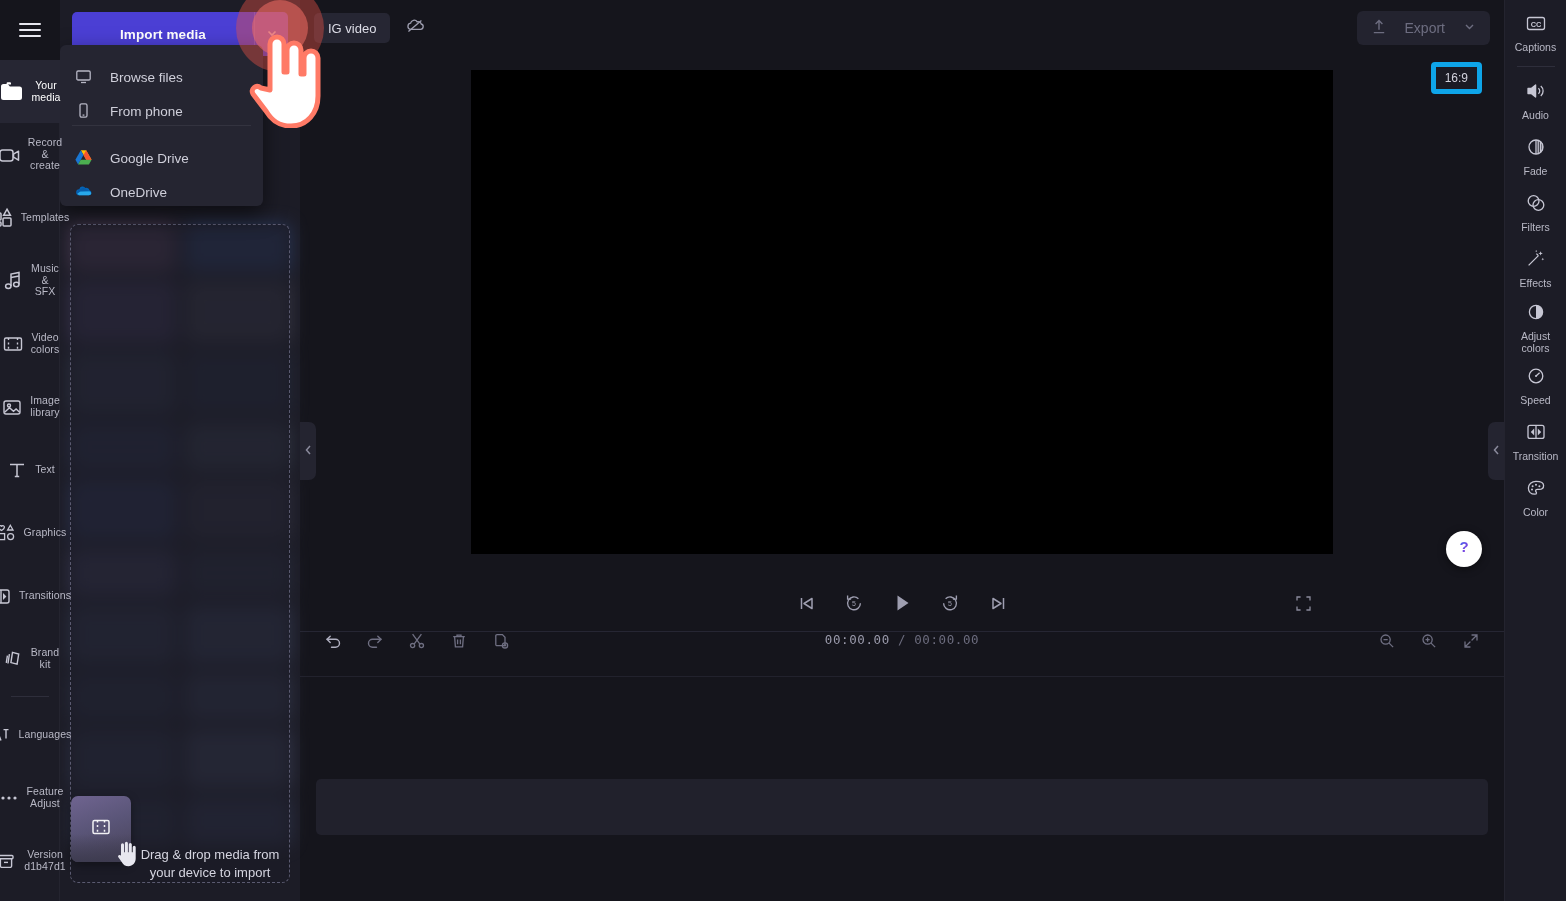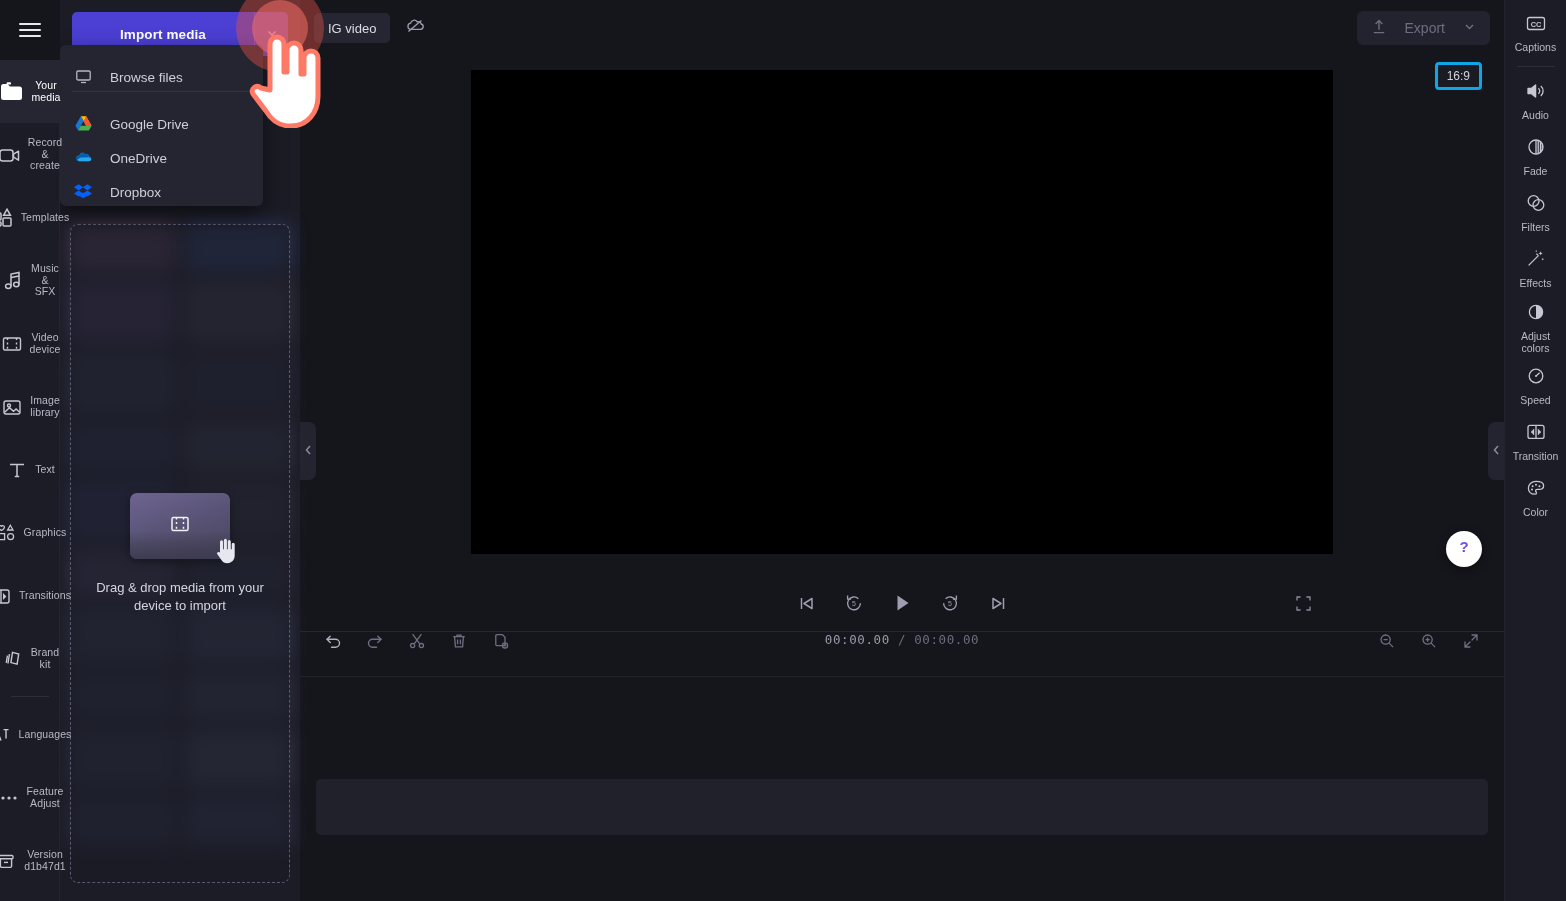--- a/index.html
+++ b/index.html
@@ -81,21 +81,21 @@
     position: absolute; left: 10px; top: 224px; right: 10px; bottom: 18px;
     filter: blur(9px); opacity: .85; overflow: hidden;
     display: grid; grid-template-columns: 1fr 1fr; gap: 9px; align-content: start;
     pointer-events: none;
   }
   .thumbs div { height: 48px; border-radius: 5px; }
   .dropzone {
     position: absolute; left: 10px; top: 224px; right: 10px; bottom: 18px;
     border: 1.5px dashed #5a5a70; border-radius: 8px;
     background: rgba(28,28,38,.62);
-    display: flex; flex-direction: column; align-items: center; justify-content: center;
+    display: flex; align-items: flex-end; justify-content: center;
   }
   .dz-card {
     width: 100px; height: 66px; border-radius: 7px; position: relative;
     background: linear-gradient(160deg,#6f6490 0%, #5a5578 45%, #474257 100%);
     display: flex; align-items: center; justify-content: center;
     box-shadow: 0 3px 10px rgba(0,0,0,.35);
     margin-bottom: 20px;
   }
   .dz-card:after {
     content:""; position:absolute; left:0; bottom:0; width:100%; height:42%;
@@ -128,21 +128,21 @@
     color: #6d6d80; font-size: 14px;
   }
 
   .stage { flex: 1 1 auto; position: relative; display: flex; flex-direction: column; }
   .video-wrap { flex: 1 1 auto; display: flex; align-items: center; justify-content: center; position: relative; }
   .video-canvas {
     width: 862px; height: 484px; background: #000; margin-top: -12px;
   }
   .ratio-badge {
     position: absolute; right: 22px; top: 6px;
-    border: 3px solid #0ea5e9; border-radius: 4px; padding: 4px 9px;
+    border: 5px solid #0ea5e9; border-radius: 4px; padding: 4px 9px;
     color: #d2d2dd; font-size: 12px; background: #1b1b24; cursor: pointer; margin-left: 8px;
   }
   .help-fab {
     position: absolute; right: 22px; bottom: 12px;
     width: 36px; height: 36px; border-radius: 50%;
     background: #fff; display: flex; align-items: center; justify-content: center;
     cursor: pointer; box-shadow: 0 2px 8px rgba(0,0,0,.45);
   }
 
   .playbar {
@@ -266,21 +266,21 @@
       <span class="lbl">Music &amp; SFX</span>
     </div>
 
     <div class="rail-item">
       <span>
         <svg width="26" height="22" viewBox="0 0 26 22" fill="none" stroke="#c7c7d4" stroke-width="1.4">
             <rect x="4.5" y="5" width="17" height="12" rx="1.5"></rect>
             <path d="M8.5 5v12M17.5 5v12" stroke-dasharray="2 2.4"></path>
           </svg>
       </span>
-      <span class="lbl">Video device</span>
+      <span class="lbl">Video colors</span>
     </div>
 
     <div class="rail-item">
       <span>
         <svg width="26" height="24" viewBox="0 0 26 24" fill="none" stroke="#c7c7d4" stroke-width="1.4">
             <rect x="5" y="6" width="16" height="13" rx="2"></rect>
             <circle cx="10" cy="10.5" r="1.5"></circle>
             <path d="M5.6 17.2l4.9-4.4 4 3.5 2.6-2.3 3.5 3.2"></path>
           </svg>
       </span>
@@ -381,20 +381,29 @@
 
       <div class="dropdown">
         <div class="dd-item">
           <span class="dd-icon">
             <svg width="17" height="17" viewBox="0 0 17 17" fill="none" stroke="#b6b6c4" stroke-width="1.3">
                 <rect x="1.8" y="3" width="13.4" height="9" rx="1.3"></rect>
                 <path d="M6 14.5h5"></path>
               </svg>
           </span>
           <span>Browse files</span>
+        </div>
+        <div class="dd-item">
+          <span class="dd-icon">
+            <svg width="17" height="17" viewBox="0 0 17 17" fill="none" stroke="#b6b6c4" stroke-width="1.3">
+                <rect x="5" y="1.8" width="7" height="13.4" rx="1.6"></rect>
+                <path d="M7.6 13.1h1.8"></path>
+              </svg>
+          </span>
+          <span>From phone</span>
         </div>
 
         <div class="dd-sep"></div>
 
         <div class="dd-item">
           <span class="dd-icon">
             <svg width="17" height="16" viewBox="0 0 17 16">
                 <path d="M5.8 1.3h5.4l5.4 9.4h-5.4z" fill="#ffc107"></path>
                 <path d="M5.8 1.3L.4 10.7l2.7 4.7 5.4-9.4z" fill="#1976d2"></path>
                 <path d="M3.1 15.4h10.8l2.7-4.7H5.8z" fill="#4caf50"></path>
@@ -407,32 +416,20 @@
         </div>
         <div class="dd-item">
           <span class="dd-icon">
             <svg width="19" height="14" viewBox="0 0 19 14">
                 <path d="M5.6 5.1a3.6 3.6 0 0 1 6.5-1.2 3 3 0 0 1 4.2 2.2 2.8 2.8 0 0 1-.6 5.5H5.4A3.2 3.2 0 0 1 5.6 5.1z" fill="#0364b8"></path>
                 <path d="M5.4 11.6h10.3a2.8 2.8 0 0 0 2.6-2.3 2.8 2.8 0 0 0-2.2-2.1l-9.5.3-3 2.2a3.2 3.2 0 0 0 1.8 1.9z" fill="#28a8ea"></path>
                 <path d="M3.6 9.7l3-2.2 9.5-.3-6.2-3.6-5.1 2.5a3.2 3.2 0 0 0-1.2 3.6z" fill="#14447d" opacity=".25"></path>
               </svg>
           </span>
           <span>OneDrive</span>
-        </div>
-        <div class="dd-item">
-          <span class="dd-icon">
-            <svg width="18" height="16" viewBox="0 0 18 16" fill="#0061ff">
-                <path d="M4.6 1.2L0 4.3l4.6 3.1L9.2 4.3z"></path>
-                <path d="M13.8 1.2L9.2 4.3l4.6 3.1L18.4 4.3z" transform="translate(-.4)"></path>
-                <path d="M0 10.5l4.6 3.1L9.2 10.5 4.6 7.4z"></path>
-                <path d="M13.8 7.4L9.2 10.5l4.6 3.1 4.6-3.1z" transform="translate(-.4)"></path>
-                <path d="M4.7 14.6l4.5 2.9 4.5-2.9-4.5-2.8z" transform="translate(0 -2.2)"></path>
-              </svg>
-          </span>
-          <span>Dropbox</span>
         </div>
       </div>
     </div>
 
     <div class="thumbs">
       <div style="background:#4a3a52"></div>
         <div style="background:#2b3a5e"></div>
       <div style="background:#3b3552;height:62px"></div>
         <div style="background:#393947;height:62px"></div>
       <div style="background:#2e3344;height:62px"></div>

